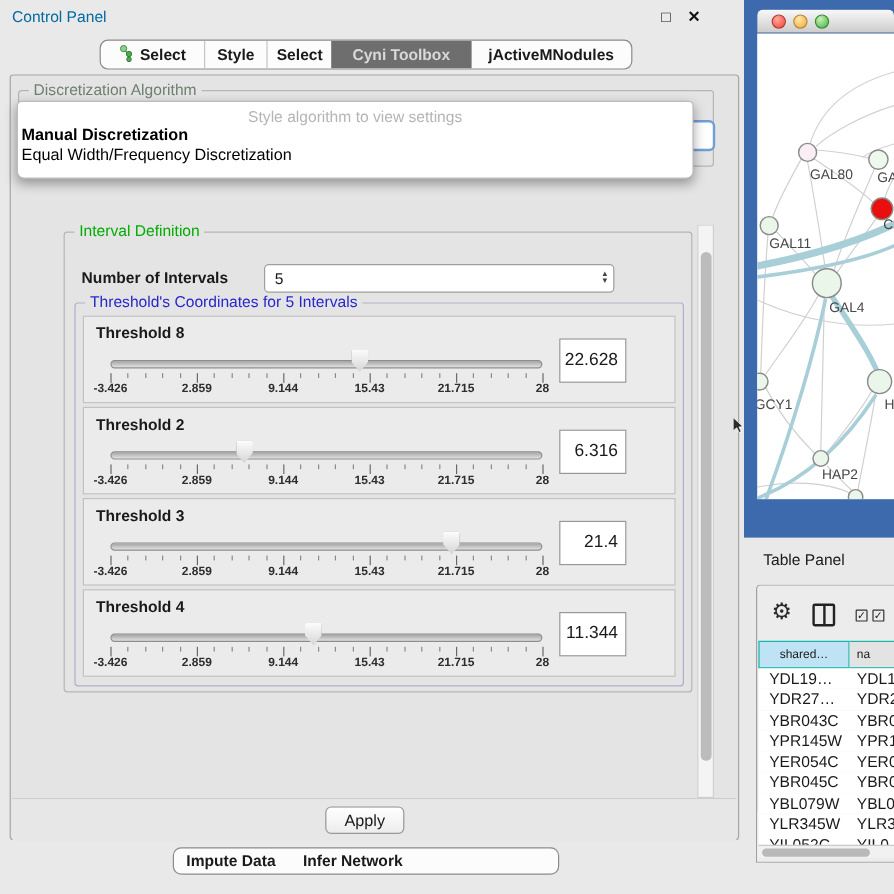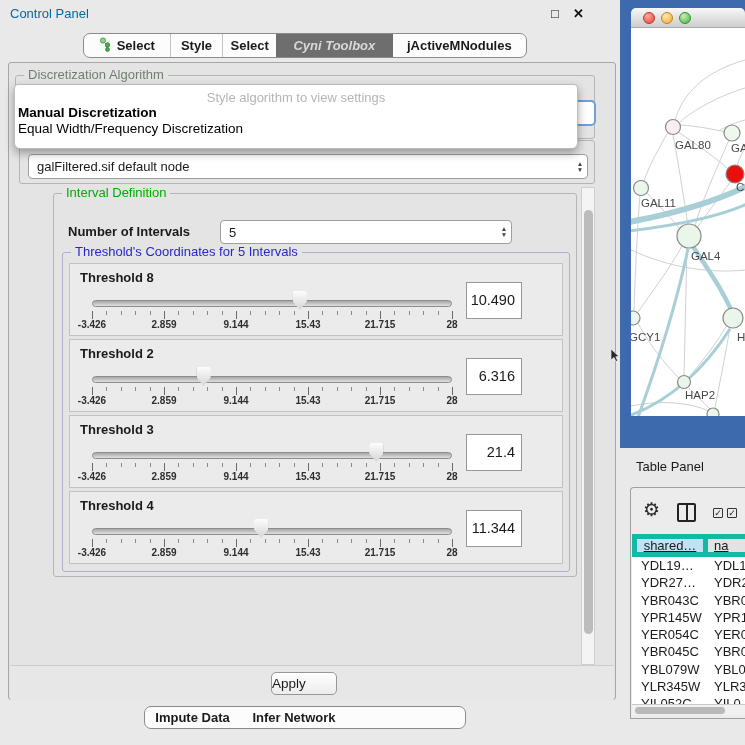--- a/index.html
+++ b/index.html
@@ -12,21 +12,21 @@
   .win-btn{top:6px;font-size:13px;color:#111;cursor:default;}
   .float-btn{left:551px;}
   .close-btn{left:573px;font-weight:bold;}
 
   
   .tabbar{display:flex;background:#fcfcfc;border:1px solid #8b8b8b;border-radius:7px;
           overflow:hidden;box-sizing:border-box;}
   .tabbar .seg{display:flex;align-items:center;justify-content:center;font-size:13px;
           font-weight:bold;color:#1a1a1a;gap:5px;white-space:nowrap;}
   .tabbar .seg.sep{border-left:1px solid #c4c4c4;}
-  .tabbar .seg.sel{background:#6e6e6e;color:#d9d9d9;border-left:none;font-style:italic;}
+  .tabbar .seg.sel{background:#6e6e6e;color:#d9d9d9;border-left:none;}
   .top-tabbar{left:83px;top:33px;width:444px;height:25px;}
   .bottom-tabbar{left:144px;top:706px;width:322px;height:23px;}
 
   
   .content-panel{left:8px;top:62px;width:608px;height:638px;background:#e4e4e4;
                  border:1px solid #a6a6a6;border-radius:3px;box-sizing:border-box;}
 
   .groupbox{position:absolute;border:1px solid #b5b5b5;border-radius:3px;box-sizing:border-box;}
   .grouplabel{position:absolute;top:-8px;left:8px;background:#e4e4e4;padding:0 4px;
               font-size:13px;line-height:14px;}
@@ -98,21 +98,21 @@
   .attr-item{font-size:13px;line-height:18px;padding-left:10px;white-space:nowrap;}
   .list-vscroll{left:456px;top:1px;width:13px;height:58px;border:none;background:#f2f2f2;
                 border-left:1px solid #d5d5d5;}
   .list-vscroll .vthumb{top:2px;height:34px;width:9px;}
 
   
   .apply-bar{left:9px;top:664px;width:606px;height:35px;background:#e7e7e7;
              border-top:1px solid #cdcdcd;border-radius:0 0 3px 3px;}
   .apply-btn{position:absolute;left:261px;top:6px;width:66px;height:23px;
              background:linear-gradient(#ffffff,#ececec);border:1px solid #989898;
-             border-radius:5px;font-size:13.5px;text-align:left;line-height:21px;box-sizing:border-box;}
+             border-radius:5px;font-size:13.5px;text-align:center;line-height:21px;box-sizing:border-box;}
 
   
   .net-frame{left:620px;top:0;width:125px;height:448px;background:#3d69ad;}
   .net-titlebar{left:11px;top:8px;width:114px;height:20px;border-radius:5px 5px 0 0;
                 background:linear-gradient(#f8f8f8,#cdcdcd);border-bottom:1px solid #a8a8a8;
                 box-sizing:border-box;}
   .light{position:absolute;top:4px;width:12px;height:12px;border-radius:50%;box-sizing:border-box;}
   .light.red{left:12px;background:radial-gradient(circle at 35% 30%,#ffa89e,#ee4433);border:1px solid #b53a2c;}
   .light.yellow{left:30px;background:radial-gradient(circle at 35% 30%,#ffe9a8,#f2a73a);border:1px solid #b8862e;}
   .light.green{left:48px;background:radial-gradient(circle at 35% 30%,#c9f0b8,#3fb43f);border:1px solid #3d8a34;}
@@ -128,22 +128,22 @@
           box-sizing:border-box;overflow:hidden;}
   .tp-toolbar{position:absolute;left:0;top:0;width:100%;height:46px;}
   .gear{position:absolute;left:12px;top:10px;font-size:19px;color:#2b2b2b;}
   .split-icon{position:absolute;left:46px;top:15px;width:15px;height:15px;border:2px solid #222;
               border-radius:2px;box-sizing:content-box;}
   .split-icon i{position:absolute;left:6.5px;top:0;width:2px;height:15px;background:#222;}
   .cb{position:absolute;top:20px;width:10px;height:10px;border:1.5px solid #333;border-radius:1px;
       font-size:9px;line-height:9px;text-align:center;color:#222;box-sizing:border-box;}
   .cb1{left:82px;} .cb2{left:96px;}
   .tp-header{position:absolute;left:1px;top:46px;width:120px;height:23px;display:flex;}
-  .tp-hcell{box-sizing:border-box;border:5px solid #14b8a6;font-size:13px;display:flex;
-            align-items:center;overflow:hidden;white-space:nowrap;text-decoration:underline;}
+  .tp-hcell{box-sizing:border-box;border:1px solid #14b8a6;font-size:10px;display:flex;
+            align-items:center;overflow:hidden;white-space:nowrap;}
   .tp-hcell.c1{width:76px;background:#bfe2f4;justify-content:center;}
   .tp-hcell.c2{width:44px;background:#e3e3e3;border-left:none;padding-left:6px;}
   .tp-rows{position:absolute;left:1px;top:69px;width:120px;}
   .tp-row{display:flex;height:17.3px;background:#fff;}
   .tp-cell{font-size:13px;line-height:17.3px;white-space:nowrap;overflow:hidden;box-sizing:border-box;}
   .tp-cell.c1{width:76px;padding-left:9px;}
   .tp-cell.c2{width:44px;padding-left:6px;}
   .tp-hscroll{position:absolute;left:1px;top:216px;width:113px;height:11px;background:#f1f1f1;
               border-top:1px solid #c9c9c9;box-sizing:border-box;}
   .tp-hthumb{position:absolute;left:3px;top:2px;width:90px;height:7px;background:#b9b9b9;border-radius:4px;}
@@ -186,30 +186,20 @@
       </div>
   </div>
 
   <div class="abs content-panel">
 
     <div class="groupbox algo-group">
       <span class="grouplabel algo-label">Discretization Algorithm</span>
       <div class="algo-combo"></div>
     </div>
 
-    <div class="groupbox tabledata-group">
-      <span class="grouplabel tabledata-label">Table Data</span>
-      <div class="combo" style="left:8px;top:13px;width:560px;height:25px;">
-        <span class="val">galFiltered.sif default node</span>
-        <span class="stepper">
-            <span>▲</span>
-            <span>▼</span>
-          </span>
-      </div>
-    </div>
 
     <div class="abs viewport">
 
       <div class="groupbox interval-group">
         <span class="grouplabel interval-label">Interval Definition</span>
         <span class="ni-label">Number of Intervals</span>
         <div class="combo ni-combo" style="position:absolute;">
           <span class="val">5</span>
           <span class="stepper">
               <span>▲</span>
@@ -251,21 +241,21 @@
                   <span class="tick " style="left:345.6px"></span>
                   <span class="tick maj" style="left:360.0px"></span>
                 </div>
                 <span class="tlab" style="left:22px">-3.426</span>
                 <span class="tlab" style="left:94px">2.859</span>
                 <span class="tlab" style="left:166px">9.144</span>
                 <span class="tlab" style="left:238px">15.43</span>
                 <span class="tlab" style="left:310px">21.715</span>
                 <span class="tlab" style="left:382px">28</span>
                 <div class="thumb" style="left:222.8px"></div>
-                <div class="vbox">10.490</div>
+                <div class="vbox">22.628</div>
               </div>
               <div class="th-panel" style="top: 86px;">
                 <div class="th-title">Threshold 2</div>
                 <div class="track"></div>
                 <div class="ticks">
                   <span class="tick maj" style="left:0.0px"></span>
                   <span class="tick " style="left:14.4px"></span>
                   <span class="tick " style="left:28.8px"></span>
                   <span class="tick " style="left:43.2px"></span>
                   <span class="tick " style="left:57.6px"></span>

